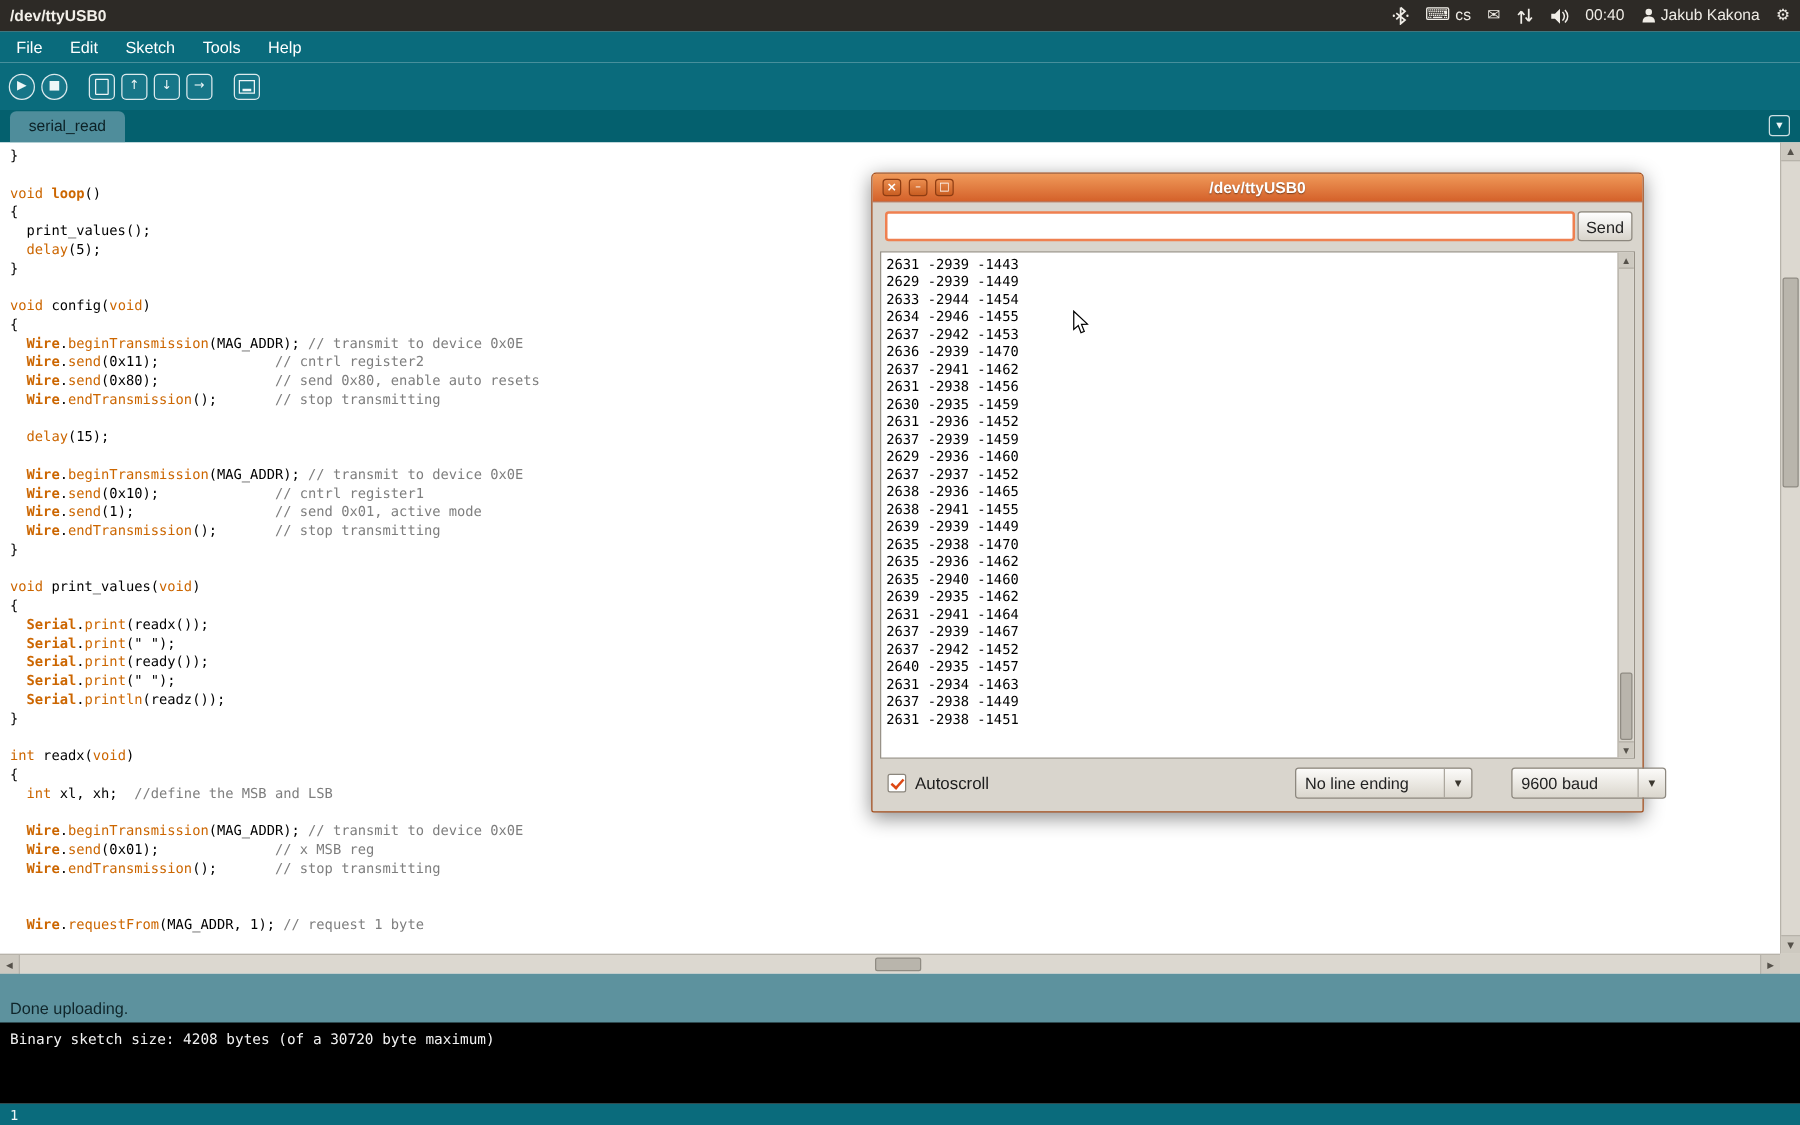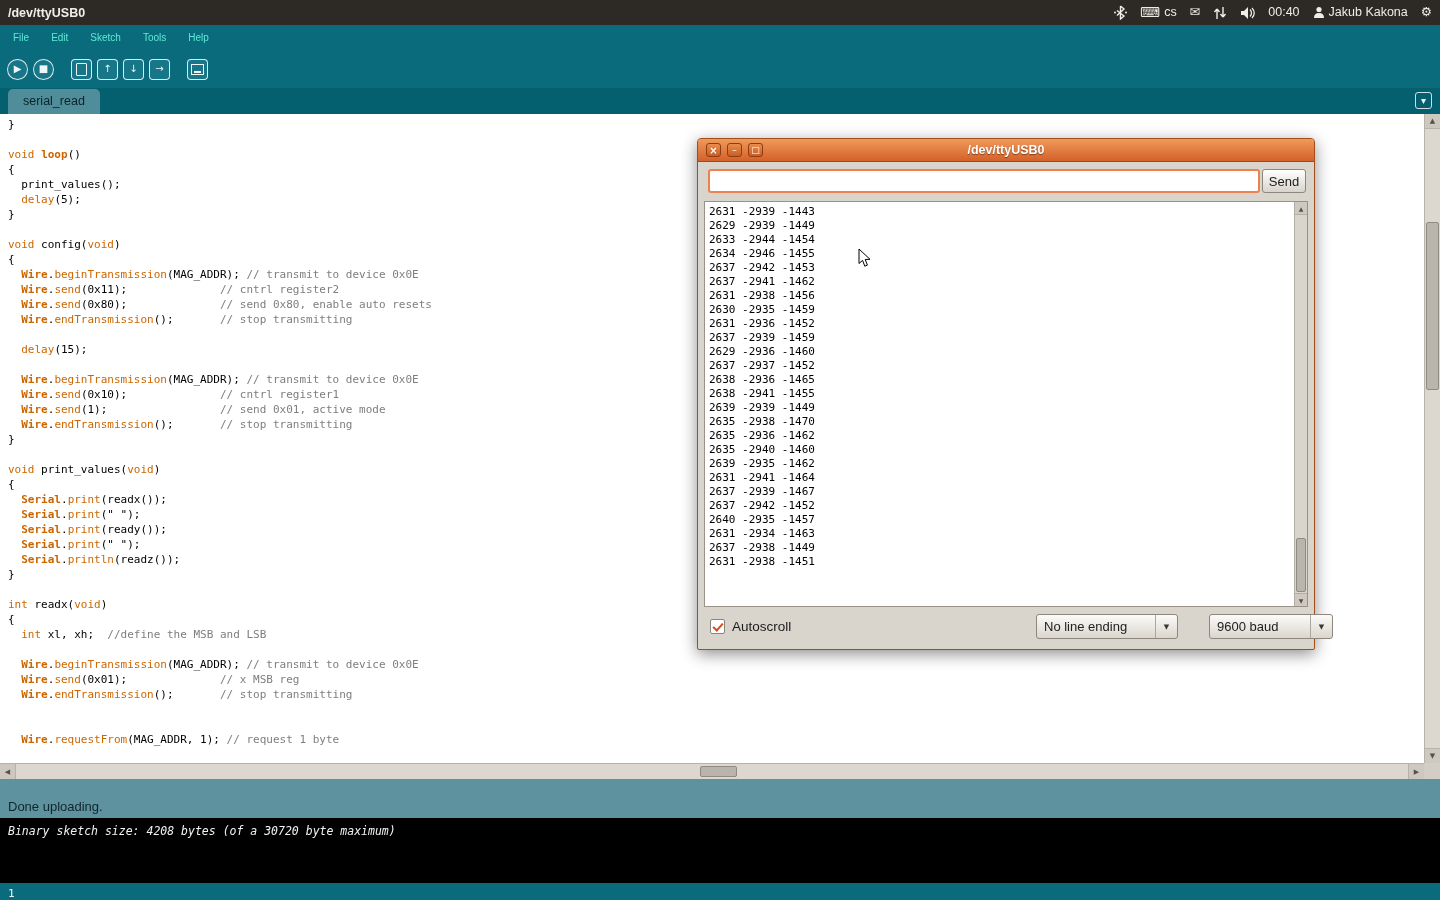--- a/index.html
+++ b/index.html
@@ -9,21 +9,21 @@
   #top-panel{position:absolute;left:0;top:0;width:1440px;height:25px;background:#2d2a26;
     display:flex;align-items:center;justify-content:space-between;z-index:20;}
   .panel-title{color:#f2efe9;font-weight:bold;font-size:12.5px;padding-left:8px;}
   .tray{display:flex;align-items:center;gap:13px;padding-right:8px;color:#efece6;font-size:12.5px;}
   .tray-item{display:flex;align-items:center;gap:4px;line-height:25px;}
   .tray-item .glyph,.tray-glyph{font-family:"DejaVu Sans", sans-serif;font-size:14px;color:#f0ede7;}
   .tray svg{display:block;}
   
   #menu-bar{position:absolute;left:0;top:25px;width:1440px;height:25px;background:#0a6b7c;
     display:flex;align-items:center;padding-left:2px;box-sizing:border-box;}
-  .menu-item{padding:0 11px;font-size:10px;color:#5eead4;line-height:25px;cursor:default;}
+  .menu-item{padding:0 11px;font-size:13px;color:#ffffff;line-height:25px;cursor:default;}
   
   #toolbar{position:absolute;left:0;top:50px;width:1440px;height:38px;background:#0a6b7c;
     display:flex;align-items:center;padding-left:7px;box-sizing:border-box;}
   .tbtn{width:21px;height:21px;margin-right:5px;border:1px solid rgba(255,255,255,.85);
     background:#177688;border-radius:4px;display:flex;align-items:center;justify-content:center;
     color:#eef6f7;box-sizing:border-box;}
   .tbtn.round{border-radius:50%;}
   .tbtn .g{font-family:"DejaVu Sans", sans-serif;font-size:10px;line-height:1;}
   .tbtn.gap{margin-left:12px;}
   .page-icon{width:9px;height:11px;border:1px solid #eef6f7;border-radius:1px;}
@@ -62,21 +62,21 @@
   #hscroll .sa.left{left:0;border-right:1px solid #b7b3aa;}
   #hscroll .sa.right{right:0;border-left:1px solid #b7b3aa;}
   .h-thumb{position:absolute;left:700px;top:2px;width:37px;height:11px;background:#b9b5ac;
     border:1px solid #8f8b82;border-radius:2px;box-sizing:border-box;}
   
   #status-bar{position:absolute;left:0;top:779px;width:1440px;height:55px;background:#5d929e;
     display:flex;align-items:center;}
   #status-bar span{font-size:13px;color:#10262b;padding-left:8px;}
   #console{position:absolute;left:0;top:818px;width:1440px;height:65px;background:#000000;
     box-sizing:border-box;padding:6px 8px;}
-  #console div{font-family:"DejaVu Sans Mono", monospace;font-size:11.5px;color:#f2f2f2;white-space:pre;font-style:italic;}
+  #console div{font-family:"DejaVu Sans Mono", monospace;font-size:11.5px;color:#f2f2f2;white-space:pre;}
   #footer{position:absolute;left:0;top:883px;width:1440px;height:17px;background:#0a6b7c;}
   #footer span{font-family:"DejaVu Sans Mono", monospace;font-size:11px;color:#eef6f7;
     padding-left:8px;line-height:17px;}
   
   #serial-window{position:absolute;left:697px;top:138px;width:618px;height:512px;background:#d9d5cd;
     border:1px solid #a34d1d;border-radius:4px 4px 2px 2px;box-shadow:0 4px 16px rgba(0,0,0,.45);
     z-index:50;box-sizing:border-box;}
   .sw-titlebar{position:absolute;left:0;top:0;right:0;height:22px;
     background:linear-gradient(180deg,#f09a5a,#d4612a);border-radius:3px 3px 0 0;
     border-bottom:1px solid #a8441c;display:flex;align-items:center;}
@@ -289,20 +289,21 @@
   <div class="sw-send">
       <span>Send</span>
     </div>
   <div class="sw-output-wrap">
     <div class="sw-output">
         <div class="serial-line">2631 -2939 -1443</div>
         <div class="serial-line">2629 -2939 -1449</div>
         <div class="serial-line">2633 -2944 -1454</div>
         <div class="serial-line">2634 -2946 -1455</div>
         <div class="serial-line">2637 -2942 -1453</div>
+        <div class="serial-line">2636 -2939 -1470</div>
         <div class="serial-line">2637 -2941 -1462</div>
         <div class="serial-line">2631 -2938 -1456</div>
         <div class="serial-line">2630 -2935 -1459</div>
         <div class="serial-line">2631 -2936 -1452</div>
         <div class="serial-line">2637 -2939 -1459</div>
         <div class="serial-line">2629 -2936 -1460</div>
         <div class="serial-line">2637 -2937 -1452</div>
         <div class="serial-line">2638 -2936 -1465</div>
         <div class="serial-line">2638 -2941 -1455</div>
         <div class="serial-line">2639 -2939 -1449</div>

